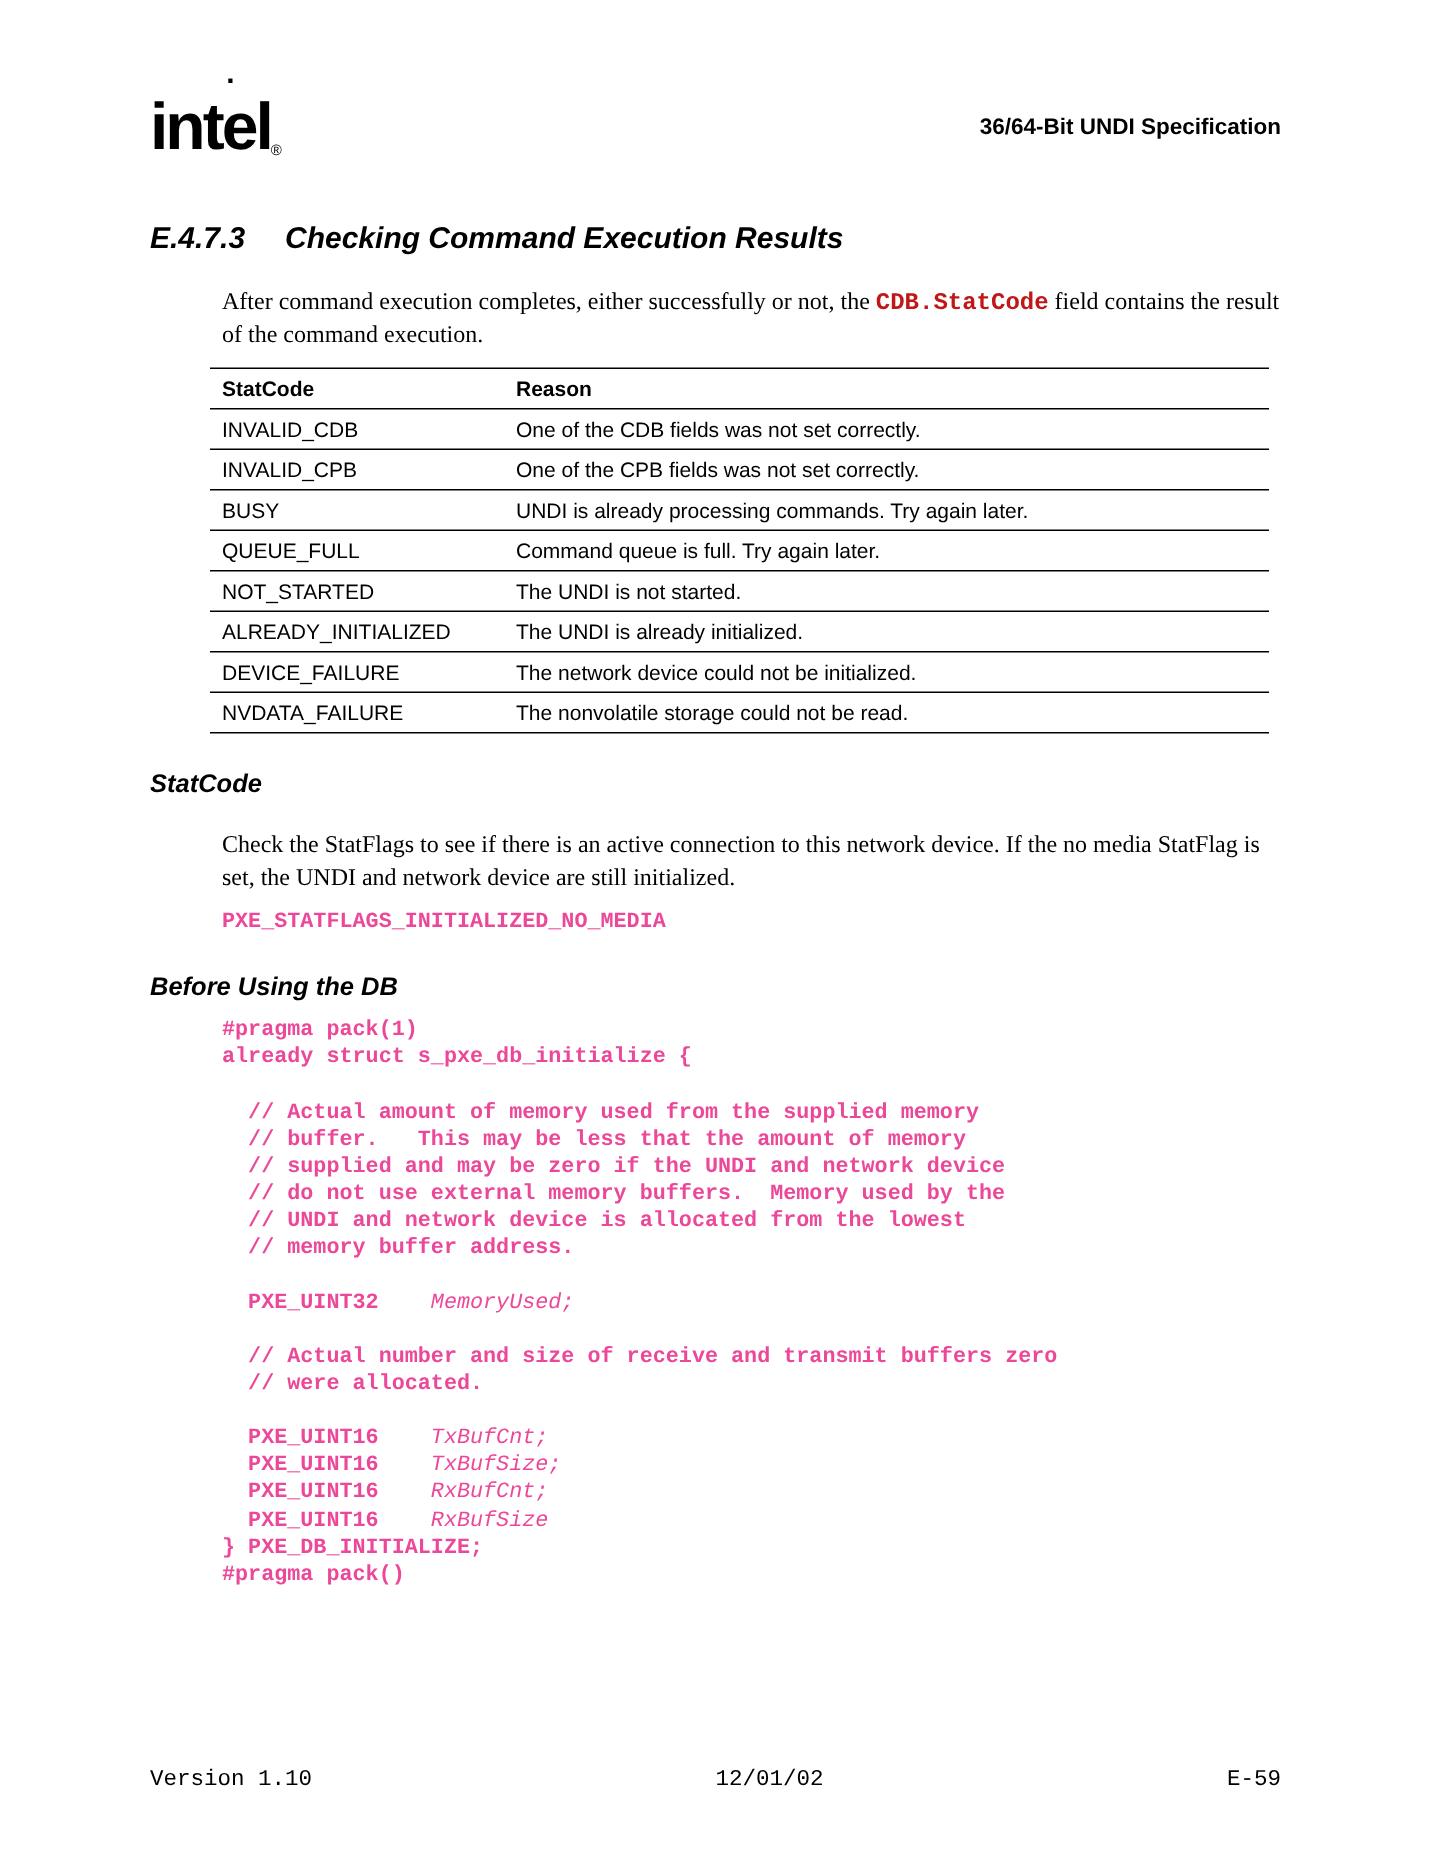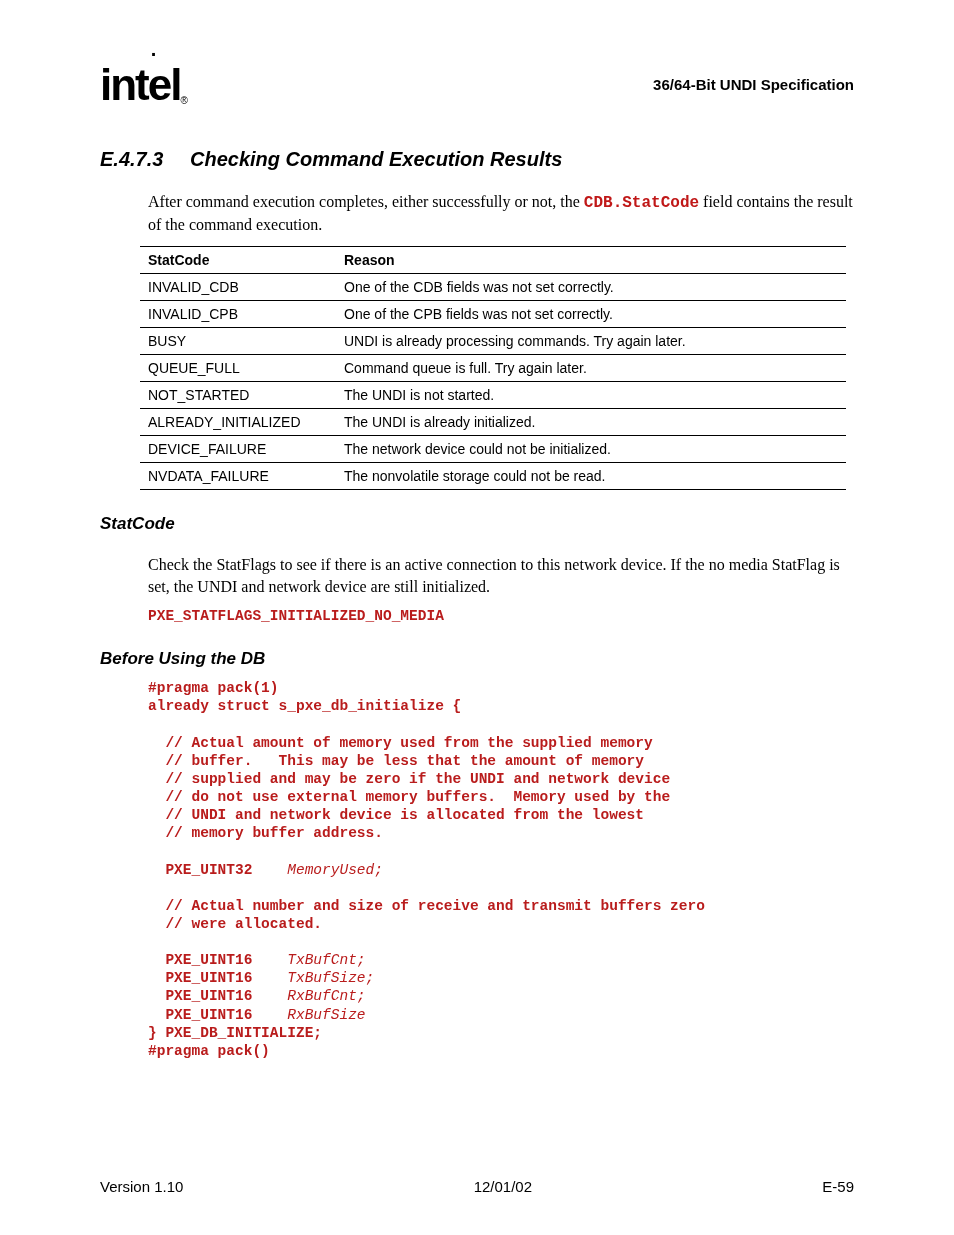--- a/index.html
+++ b/index.html
@@ -79,36 +79,36 @@
   .subhead {
     font-family: Arial, Helvetica, sans-serif;
     font-weight: bold;
     font-style: italic;
     font-size: 17px;
     margin-top: 24px;
   }
   .code-block {
     font-family: "Courier New", Courier, monospace;
     font-weight: bold;
-    color: #b91c1c;
+    color: #ec4899;
     font-size: 14.5px;
     margin-left: 48px;
     margin-top: 10px;
     line-height: 1.25;
     white-space: pre;
   }
   .code-block .ital { font-style: italic; font-weight: normal; }
   .footer {
     position: absolute;
     bottom: 40px;
     left: 100px;
     right: 100px;
     display: flex;
     justify-content: space-between;
-    font-family: Liberation Sans, sans-serif;
+    font-family: Liberation Mono, monospace;
     font-size: 15px;
     gap: 22px;
   }
 </style>
 </head>
 <body>
 
 <div class="page">
 
   <div class="header">

